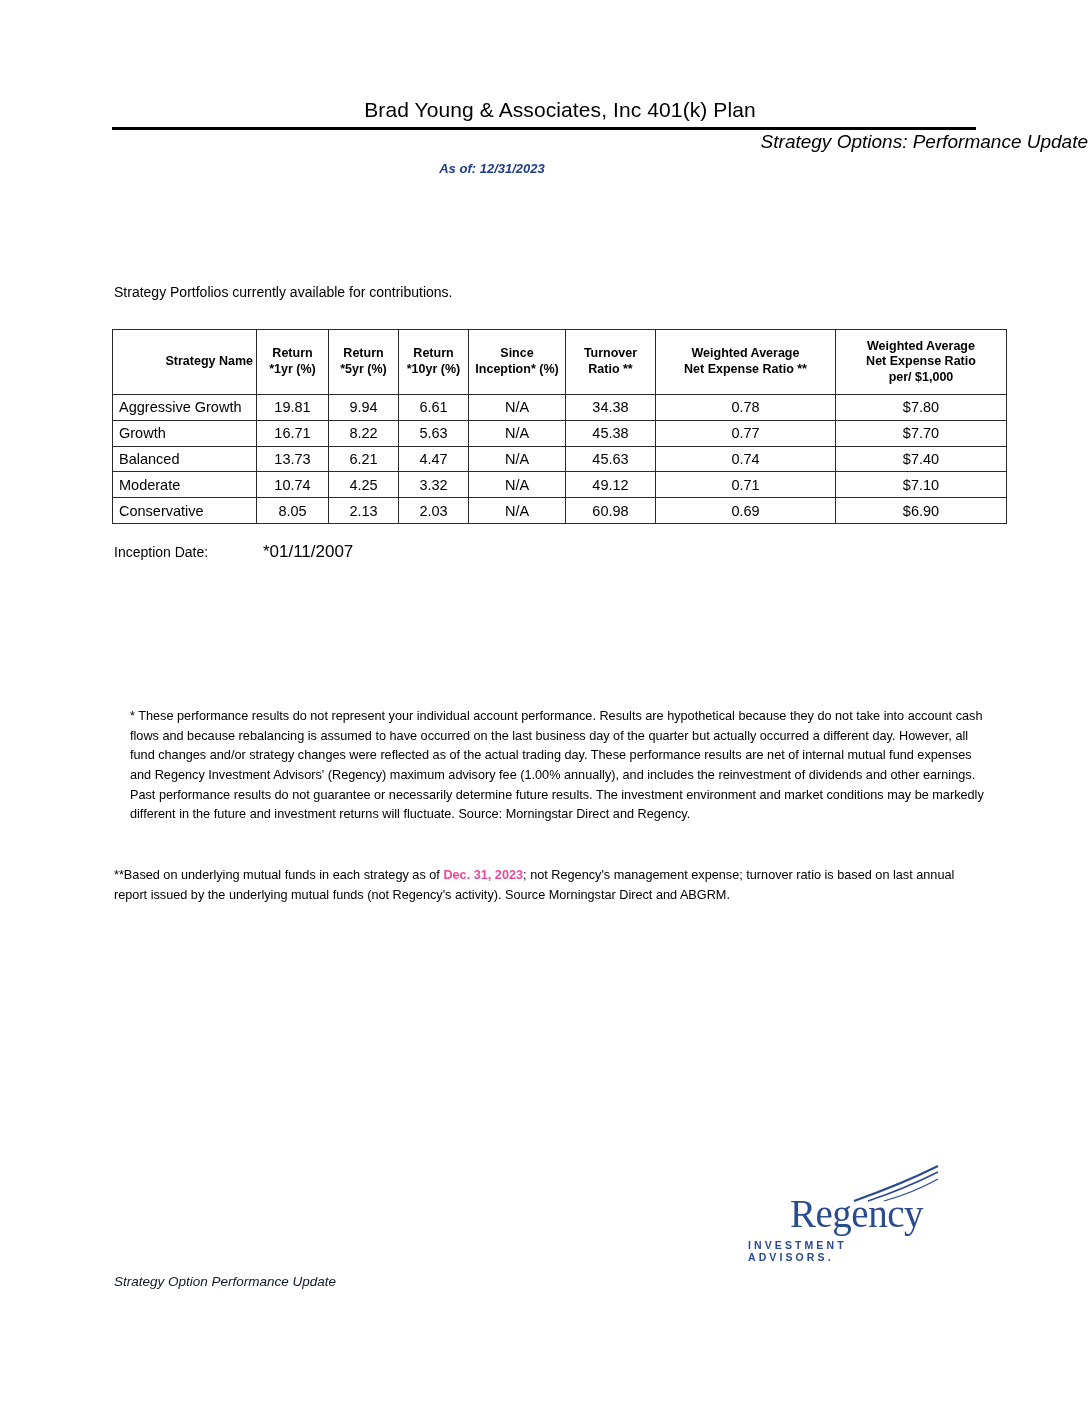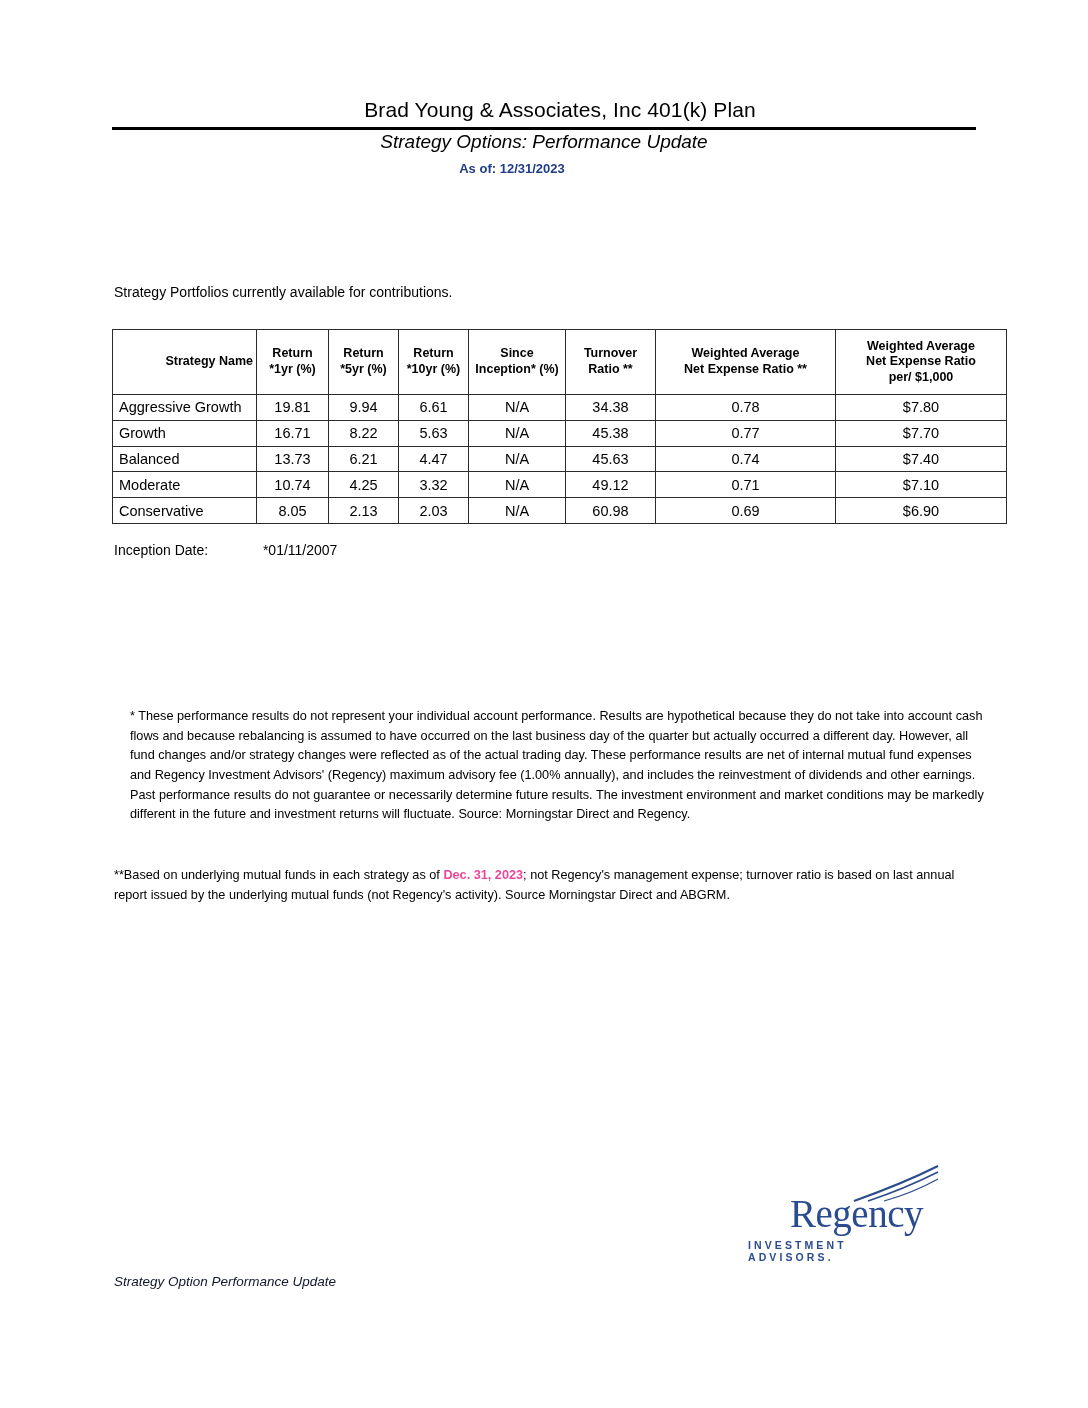--- a/index.html
+++ b/index.html
@@ -39,34 +39,34 @@
     left: 112px;
     width: 864px;
     height: 3px;
     background: #000;
   }
   .doc-subtitle {
     position: absolute;
     top: 131px;
     left: 0;
     width: 1088px;
-    text-align: center;
+    text-align: right;
     font-size: 19px;
     font-style: italic;
   }
   .doc-asof {
     position: absolute;
     top: 161px;
     left: 0;
     width: 984px;
     text-align: center;
     font-size: 13px;
     font-weight: bold;
+    font-style: italic;
     color: #1f3c88;
-    margin-left: 20px;
   }
 
   
   .intro {
     position: absolute;
     top: 284px;
     left: 114px;
     font-size: 14px;
   }
 
@@ -126,21 +126,21 @@
     top: 542px;
     left: 114px;
     font-size: 14px;
   }
   .inception-label {
     display: inline-block;
     width: 145px;
   }
   .inception-date {
     display: inline-block;
-    font-size: 14px;
+    font-size: 17px;
   }
 
   
   .footnote {
     position: absolute;
     left: 114px;
     width: 858px;
     font-size: 12.7px;
     line-height: 1.55;
     text-align: left;

